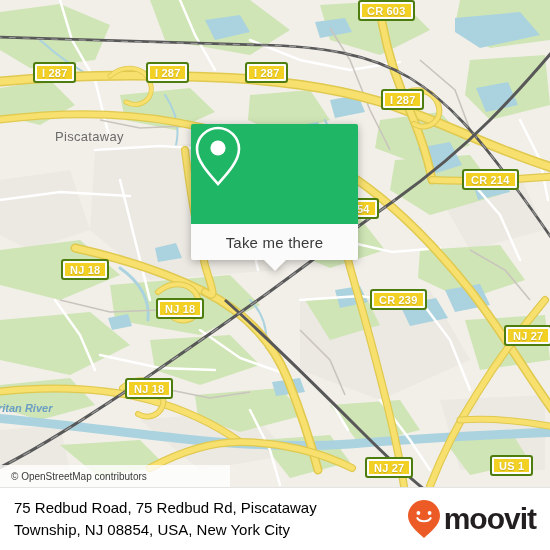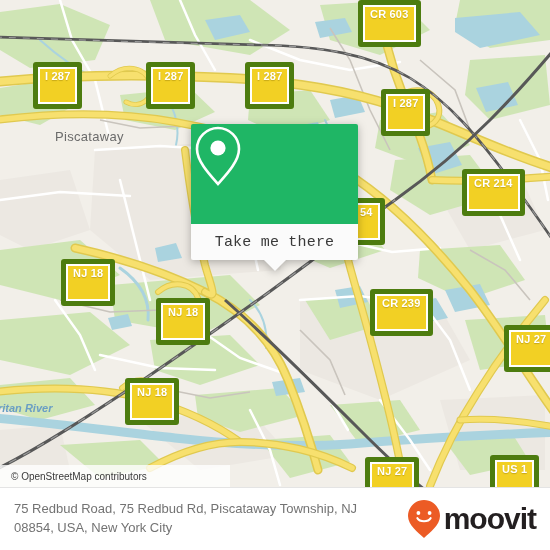--- a/index.html
+++ b/index.html
@@ -40,28 +40,28 @@
     font-size: 11px;
     font-style: italic;
     white-space: nowrap;
     font-weight: bold;
   }
 
   
   .shield {
     position: absolute;
     background: #f2d024;
-    border: 5px solid #4d7c0f;
+    border: 2px solid #4d7c0f;
     box-shadow: inset 0 0 0 2px #ffffff;
     border-radius: 3px;
     color: #ffffff;
     font-size: 11px;
     font-weight: bold;
     line-height: 1;
-    padding: 4px 7px 22px 7px;
+    padding: 4px 7px 2px 7px;
     white-space: nowrap;
     letter-spacing: .2px;
     text-shadow: 0 1px 1px rgba(120,95,0,.35);
   }
 
   
   #popup {
     position: absolute;
     left: 191px; top: 124px;
     width: 167px;
@@ -76,21 +76,20 @@
     justify-content: center;
   }
   #popup-white {
     background: #fbfbfb;
     height: 36px;
     display: flex;
     align-items: center;
     justify-content: center;
     border-radius: 0 0 2px 2px;
     position: relative;
-    font-family: Liberation Mono, monospace;
   }
   #popup-label {
     color: #3a3a3a;
     font-size: 15px;
     letter-spacing: .2px;
   }
   #popup-tail {
     position: absolute;
     left: 50%;
     bottom: -11px;
@@ -124,22 +123,22 @@
     width: 550px; height: 63px;
     background: #ffffff;
     border-top: 1px solid #e4e4e4;
     display: flex;
     align-items: center;
     justify-content: space-between;
     padding: 0 14px 0 14px;
     overflow: hidden;
   }
   #footer-address {
-    color: #737373;
-    font-size: 13px;
+    color: #000000;
+    font-size: 15px;
     line-height: 1.45;
     max-width: 360px;
   }
   #logo {
     display: flex;
     align-items: center;
     gap: 3px;
     flex: none;
     text-align: right;
   }

